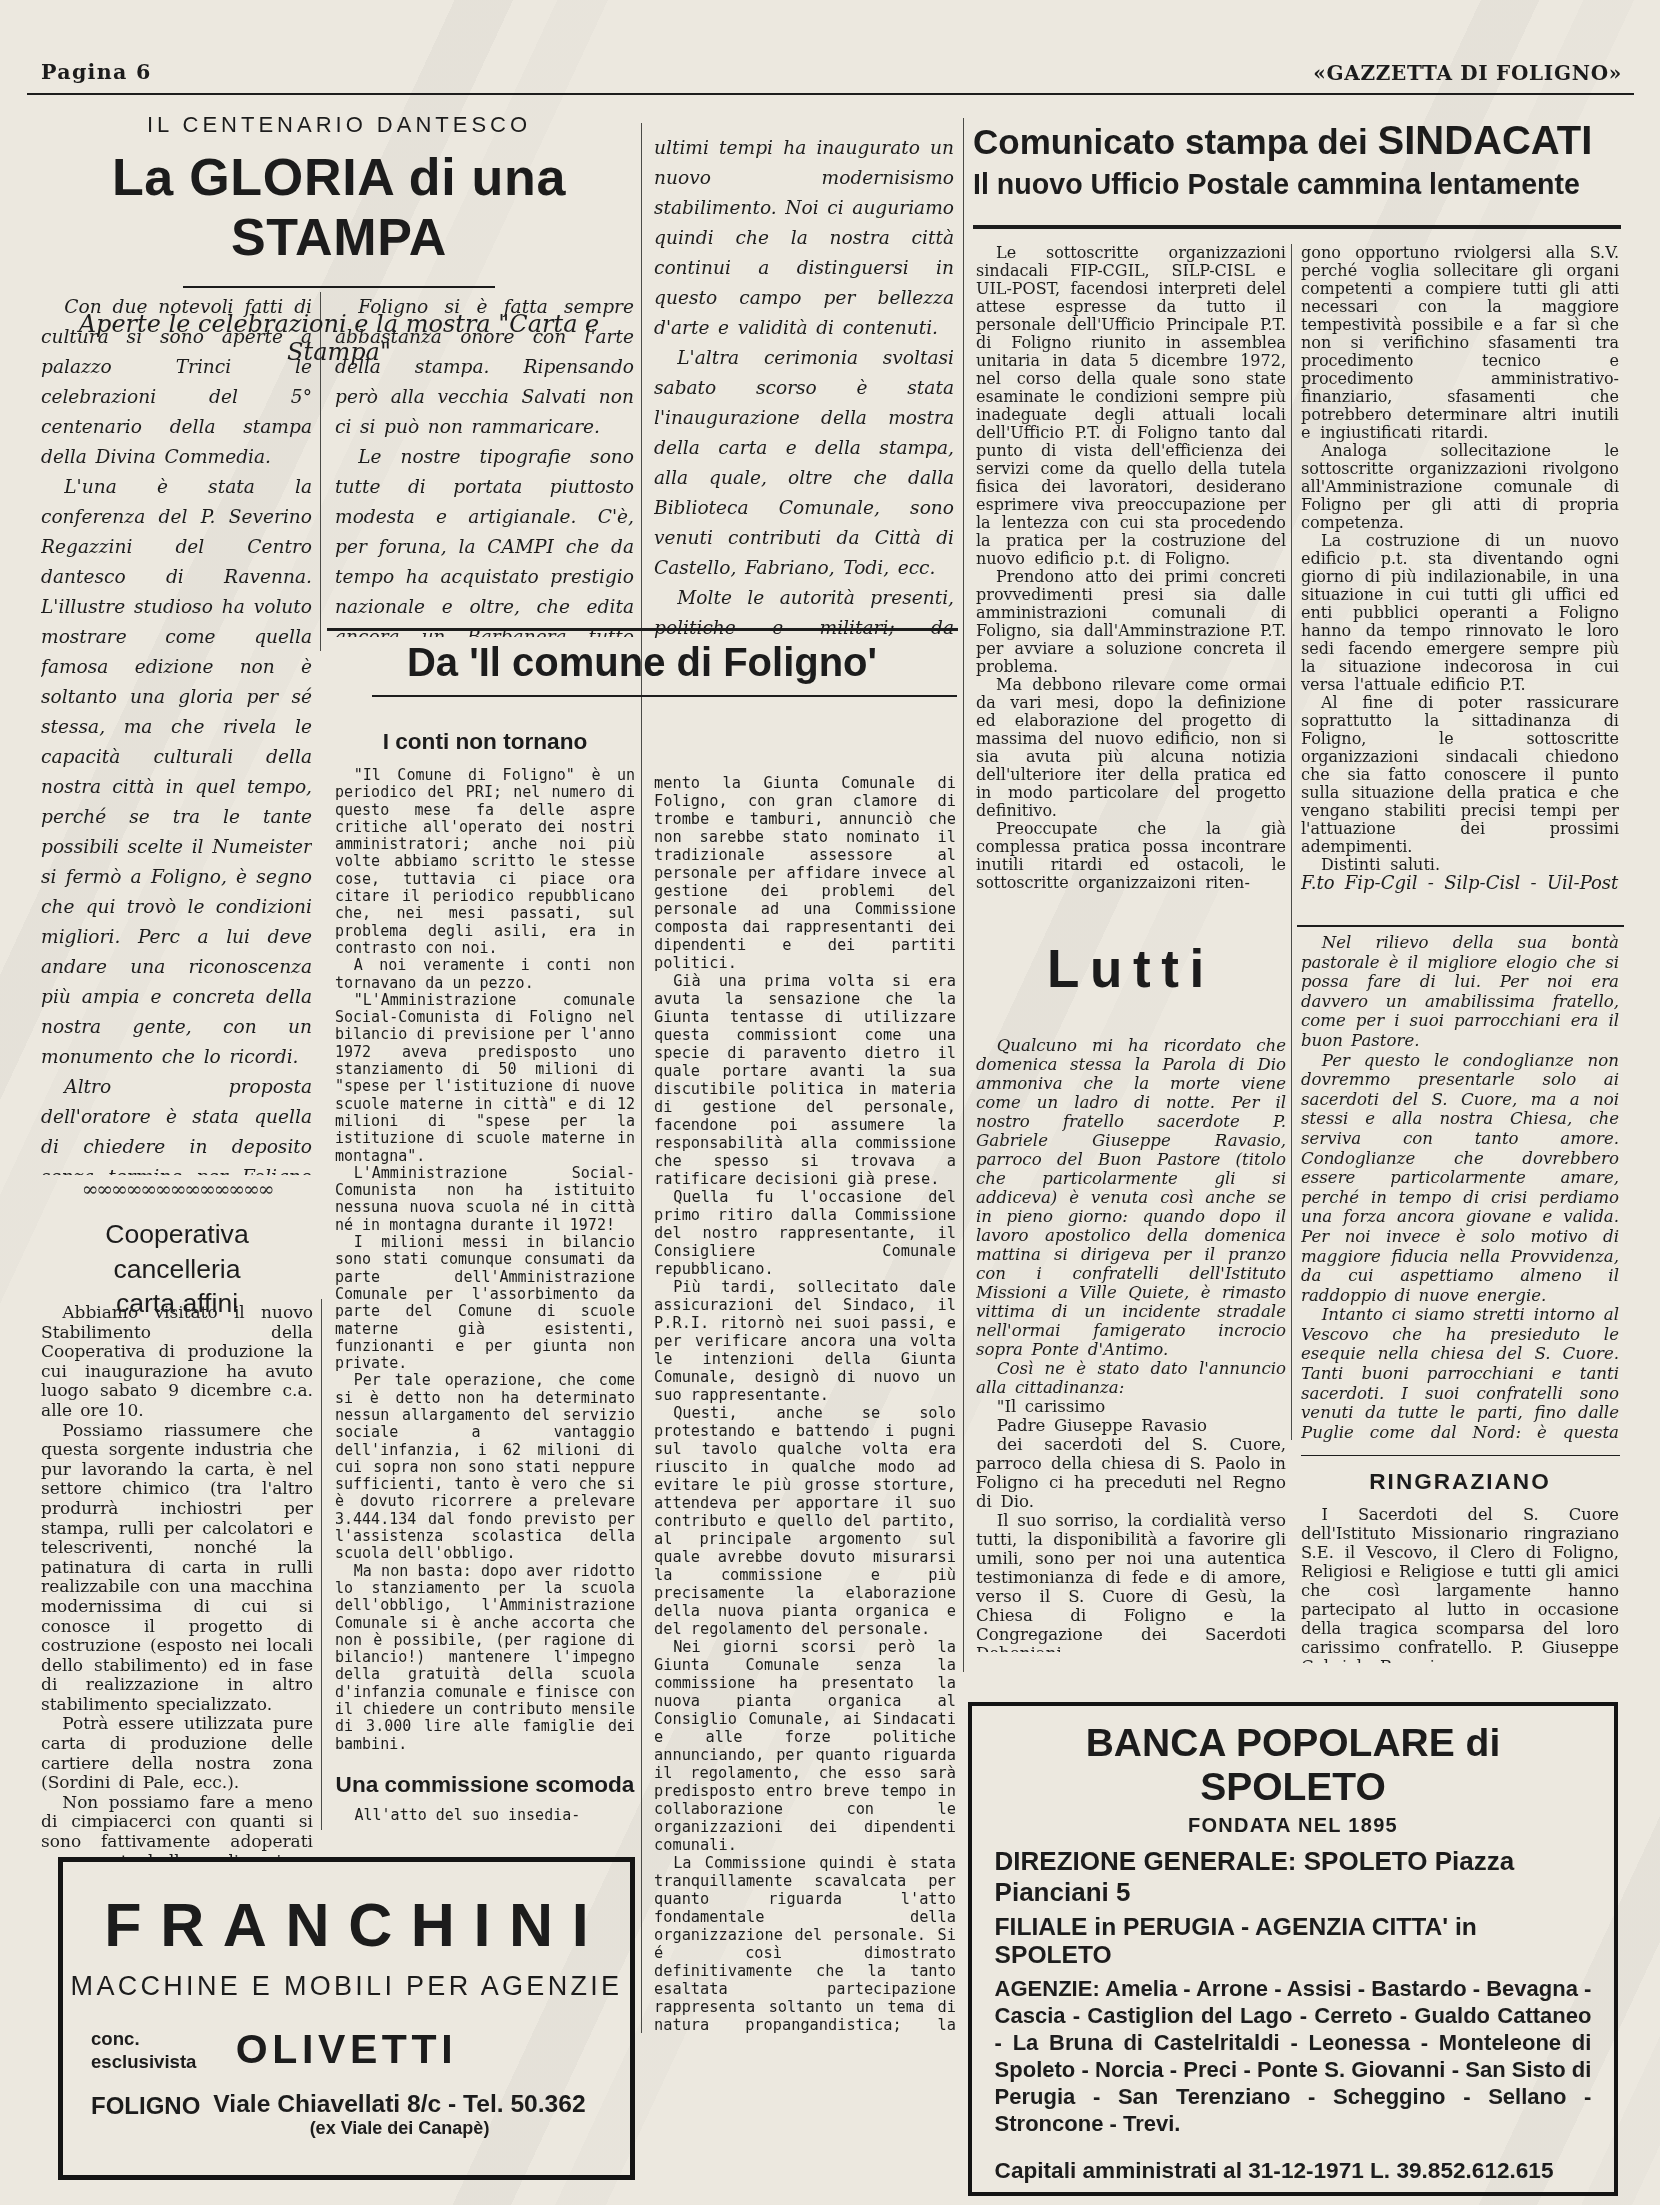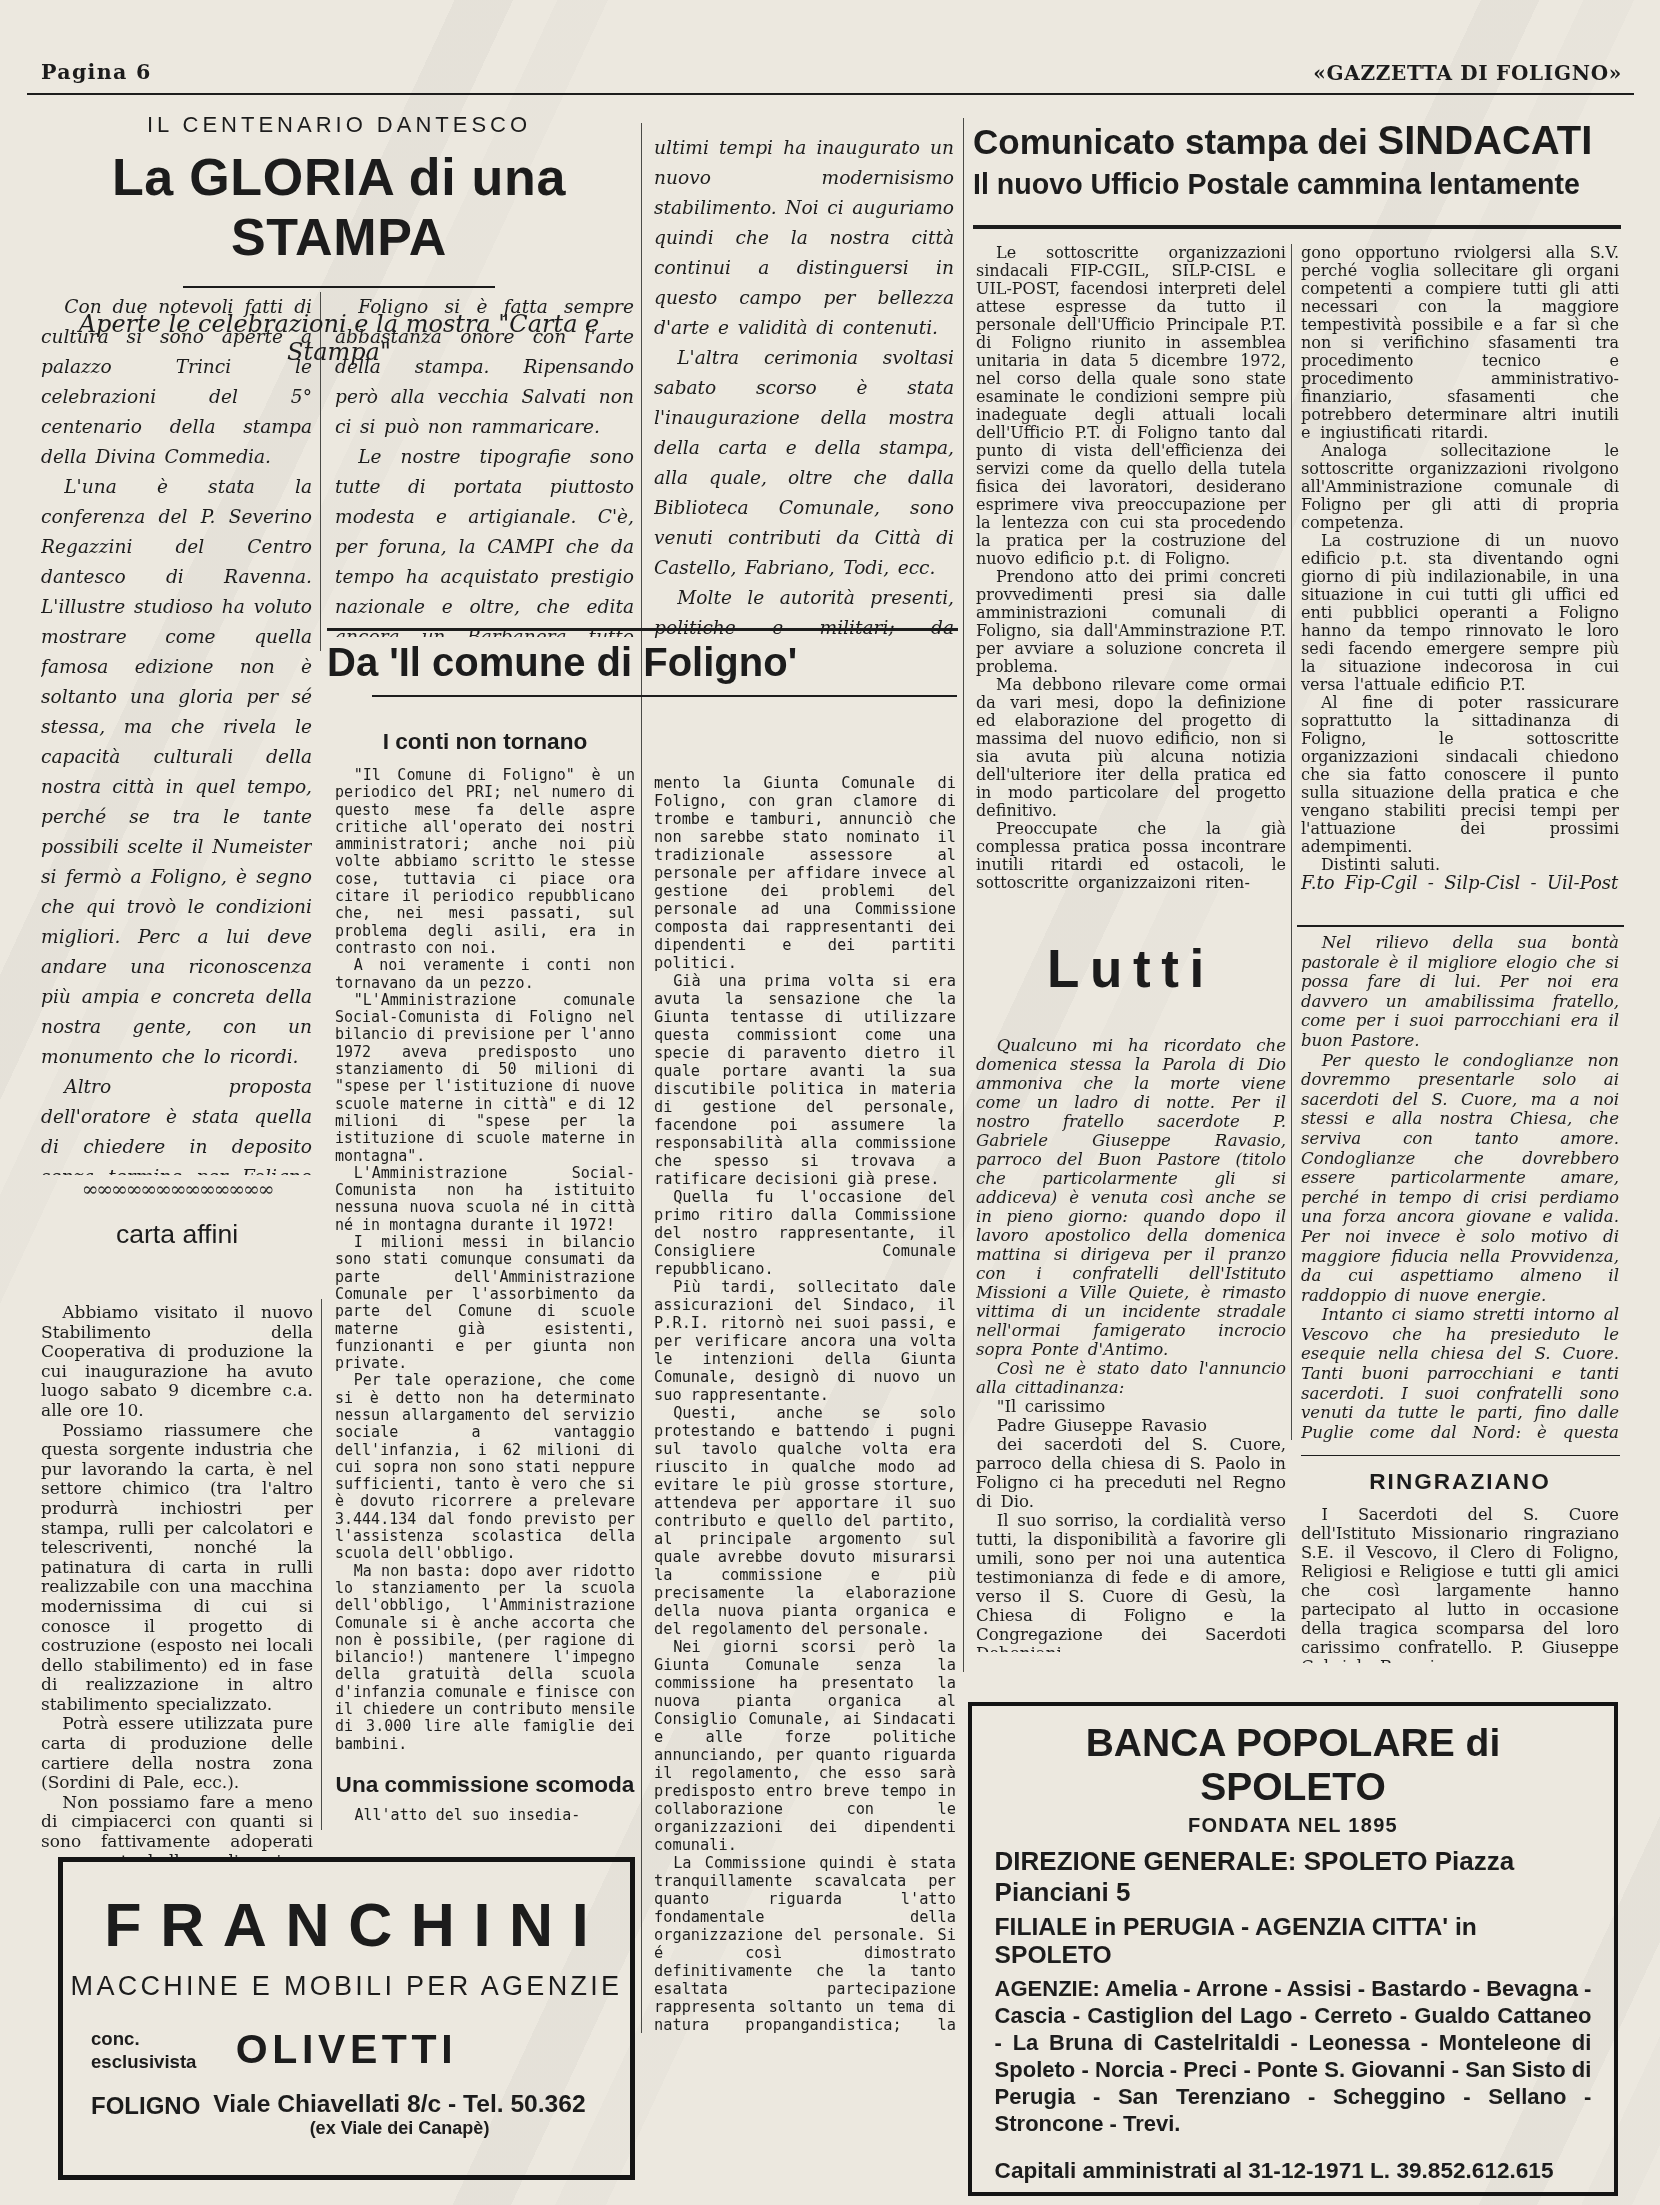--- a/index.html
+++ b/index.html
@@ -36,21 +36,21 @@
   #a1-title-rule{width:312px;height:2px;background:#1b1b1b;margin:18.6px auto 0;}
   #a1-subtitle{font-style:italic;font-size:24px;margin-top:22.6px;}
 
   .dante{font-size:18.6px;line-height:30px;font-style:italic;word-spacing:2.7px;}
   #dante-col1{left:41px;top:292px;width:271px;height:883px;}
   #dante-col2{left:335px;top:292px;width:299px;height:345px;}
   #dante-col3{left:654px;top:133px;width:300px;height:513px;}
 
   
   #comune-rule-top{left:327px;top:628px;width:631px;height:3.3px;}
-  #comune-title{left:327px;top:640px;width:630px;font-size:40px;}
+  #comune-title{left:327px;top:640px;width:630px;text-align:center;font-size:40px;}
   #comune-underline{left:372px;top:695px;width:585px;height:2px;}
   .typ{font-size:15px;line-height:17.3px;}
   #comune-col1{left:335px;top:725px;width:300px;height:1123px;}
   #comune-col2{left:654px;top:774px;width:302px;height:1259px;font-size:15.3px;line-height:18px;}
   .subhead{font-family:"Liberation Sans",sans-serif;font-size:22.6px;text-align:center;margin:4px 0 12px;}
   .subhead2{margin:18.6px 0 9.3px;}
   .contline{font-family:"DejaVu Sans Mono",monospace;}
 
   
   #sind-head{left:973px;top:118px;width:648px;}
@@ -206,20 +206,21 @@
       <p>Intanto ci siamo stretti intorno al Vescovo che ha presieduto le esequie nella chiesa del S. Cuore. Tanti buoni parrocchiani e tanti sacerdoti. I suoi confratelli sono venuti da tutte le parti, fino dalle Puglie come dal Nord: è questa comunione che a lui darà gloria e alla Chiesa una rinnovata feconditàà.</p>
     </div>
   <div class="abs rule" id="rule-ringr"></div>
   <h3 class="abs sans" id="ringr-title">RINGRAZIANO</h3>
   <div class="abs flow just" id="ringr-body">
       <p>I Sacerdoti del S. Cuore dell'Istituto Missionario ringraziano S.E. il Vescovo, il Clero di Foligno, Religiosi e Religiose e tutti gli amici che così largamente hanno partecipato al lutto in occasione della tragica scomparsa del loro carissimo confratello. P. Giuseppe Gabriele Ravasio.</p>
     </div>
 
   <div class="abs" id="squiggle">∞∞∞∞∞∞∞∞∞∞∞∞∞</div>
   <div class="abs sans" id="coop-title">
+    <div>Cooperativa cancelleria</div>
     <div>carta affini</div>
   </div>
   <div class="abs flow just" id="coop-body">
       <p>Abbiamo visitato il nuovo Stabilimento della Cooperativa di produzione la cui inaugurazione ha avuto luogo sabato 9 dicembre c.a. alle ore 10.</p>
       <p>Possiamo riassumere che questa sorgente industria che pur lavorando la carta, è nel settore chimico (tra l'altro produrrà inchiostri per stampa, rulli per calcolatori e telescriventi, nonché la patinatura di carta in rulli realizzabile con una macchina modernissima di cui si conosce il progetto di costruzione (esposto nei locali dello stabilimento) ed in fase di realizzazione in altro stabilimento specializzato.</p>
       <p>Potrà essere utilizzata pure carta di produzione delle cartiere della nostra zona (Sordini di Pale, ecc.).</p>
       <p>Non possiamo fare a meno di cimpiacerci con quanti si sono fattivamente adoperati per questa bella realizzazione che nello spirito della cooperazione, darà lavoro a tecnici e maestranze che prima prestavano la loro opera presso l'ex Stabilimento Salvati.</p>
     </div>
 
   <div class="abs sans" id="franchini">

